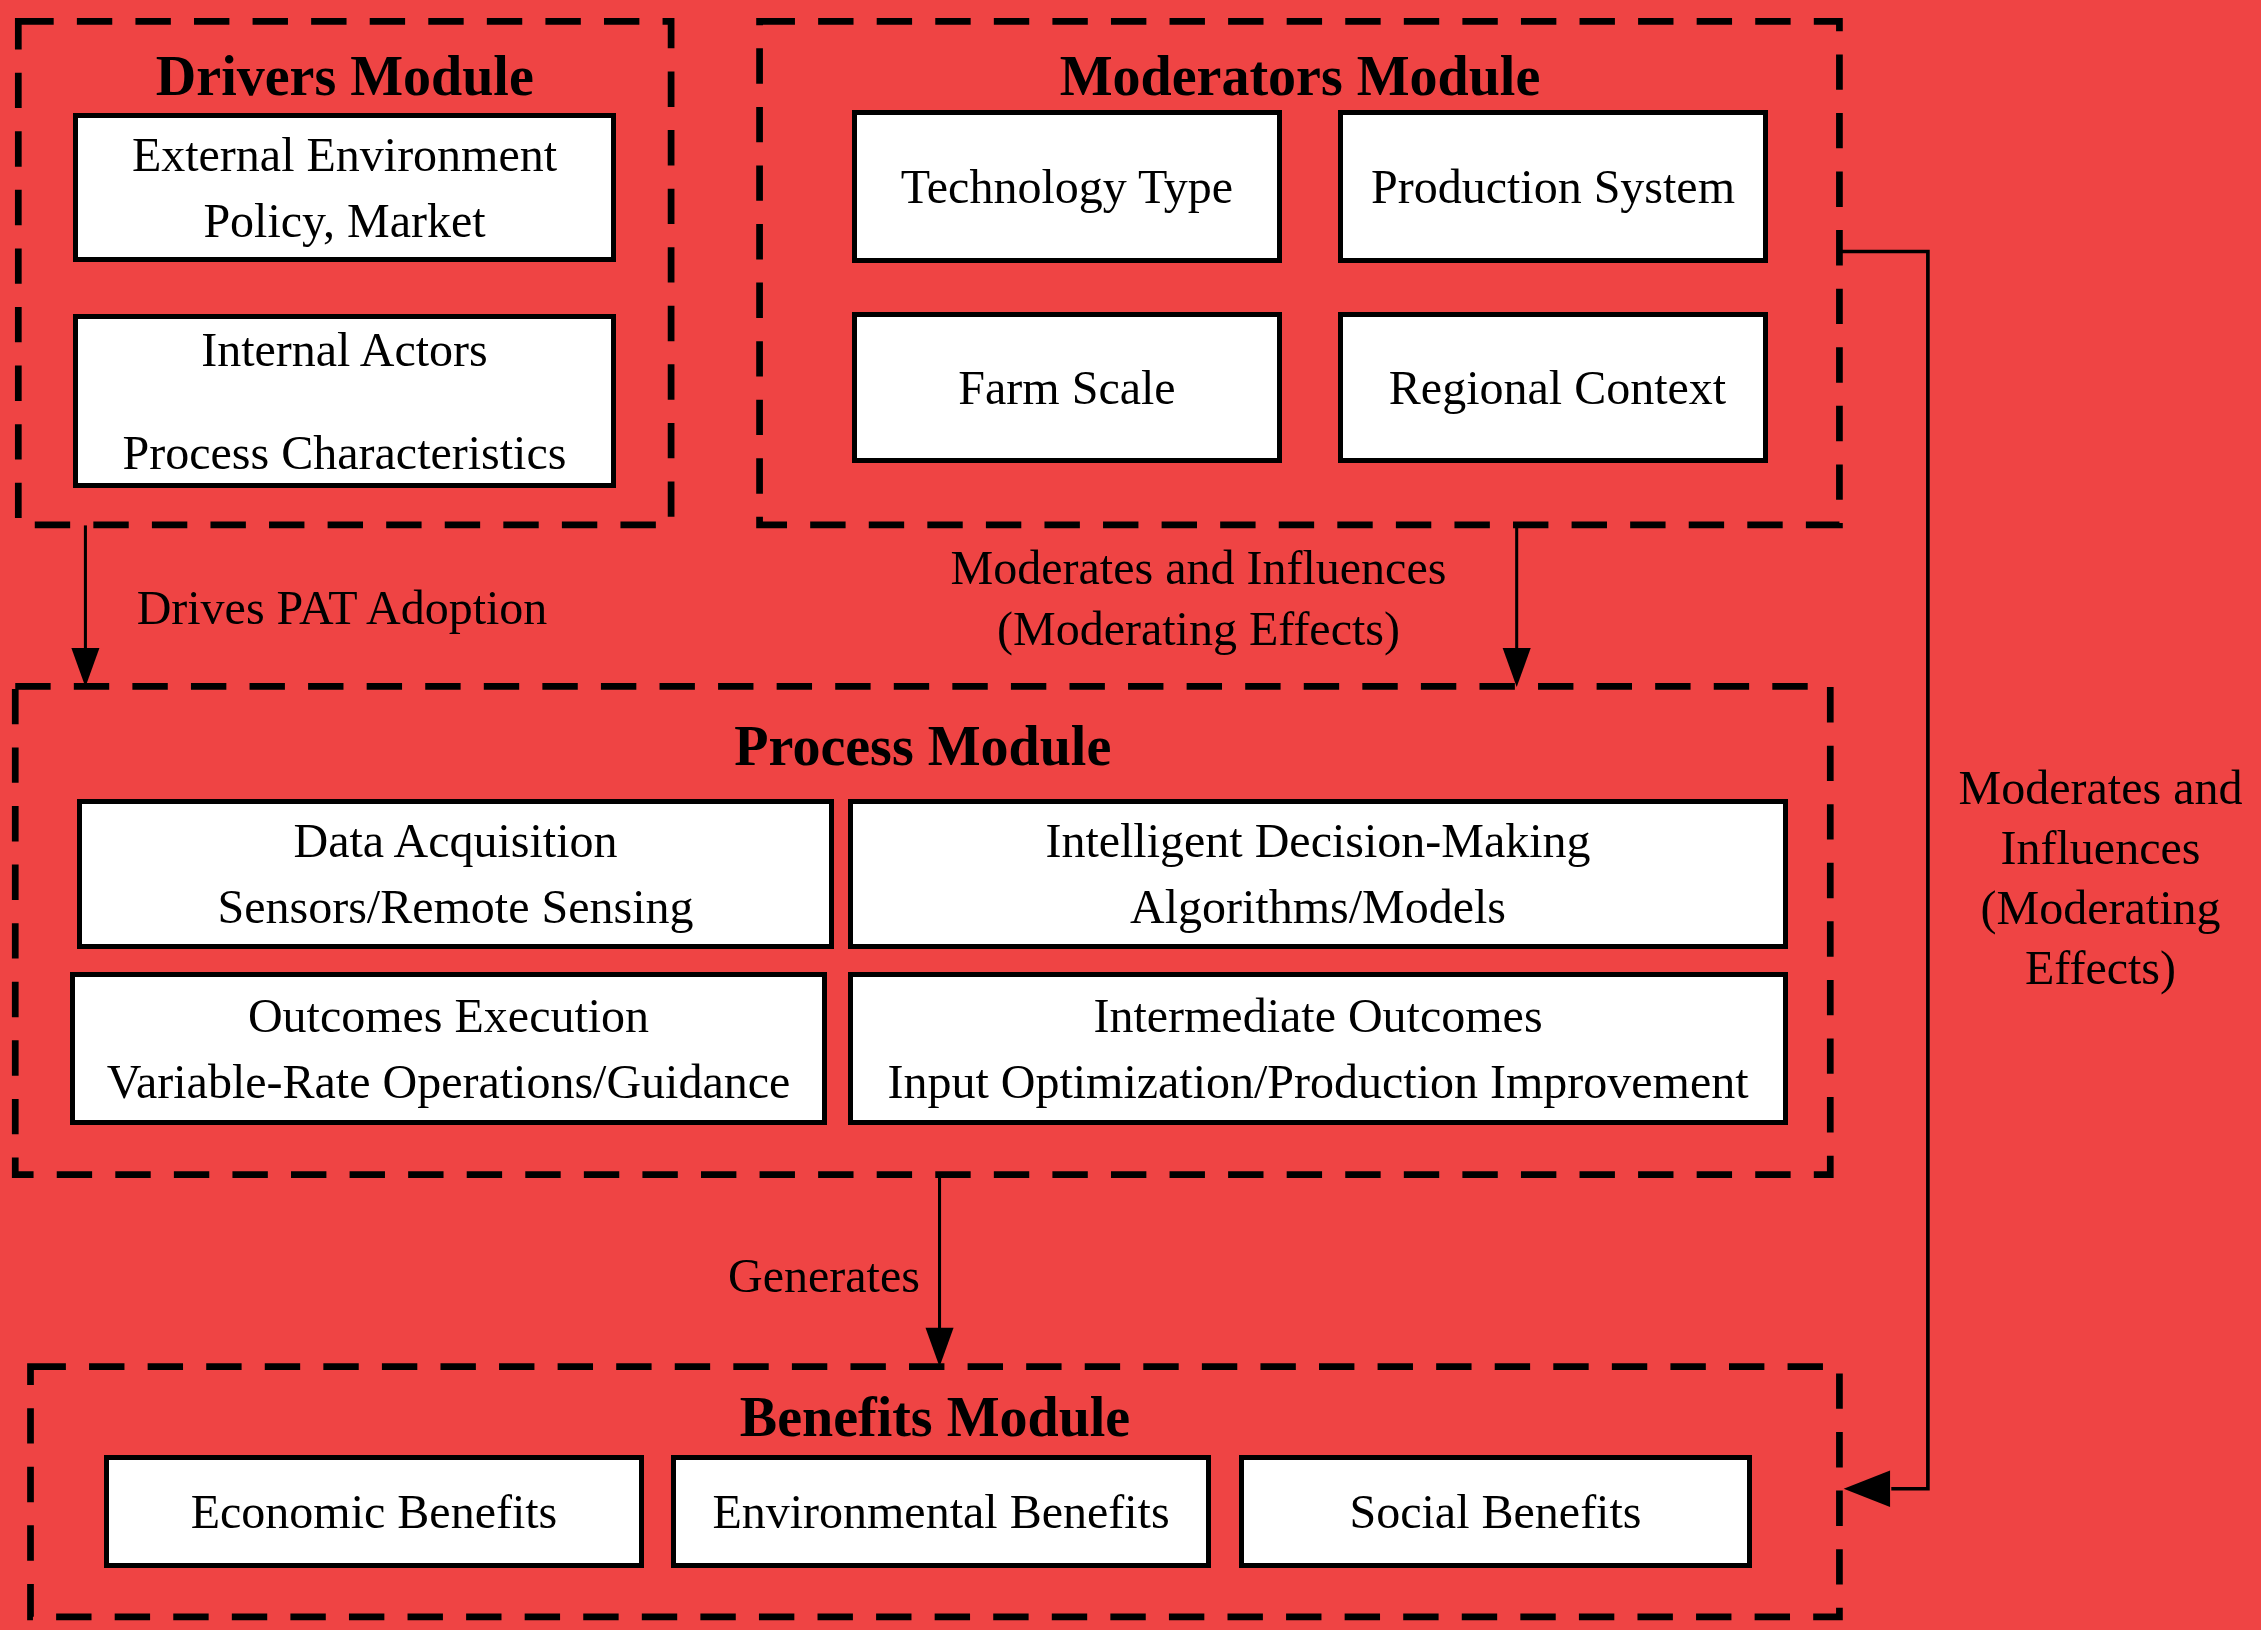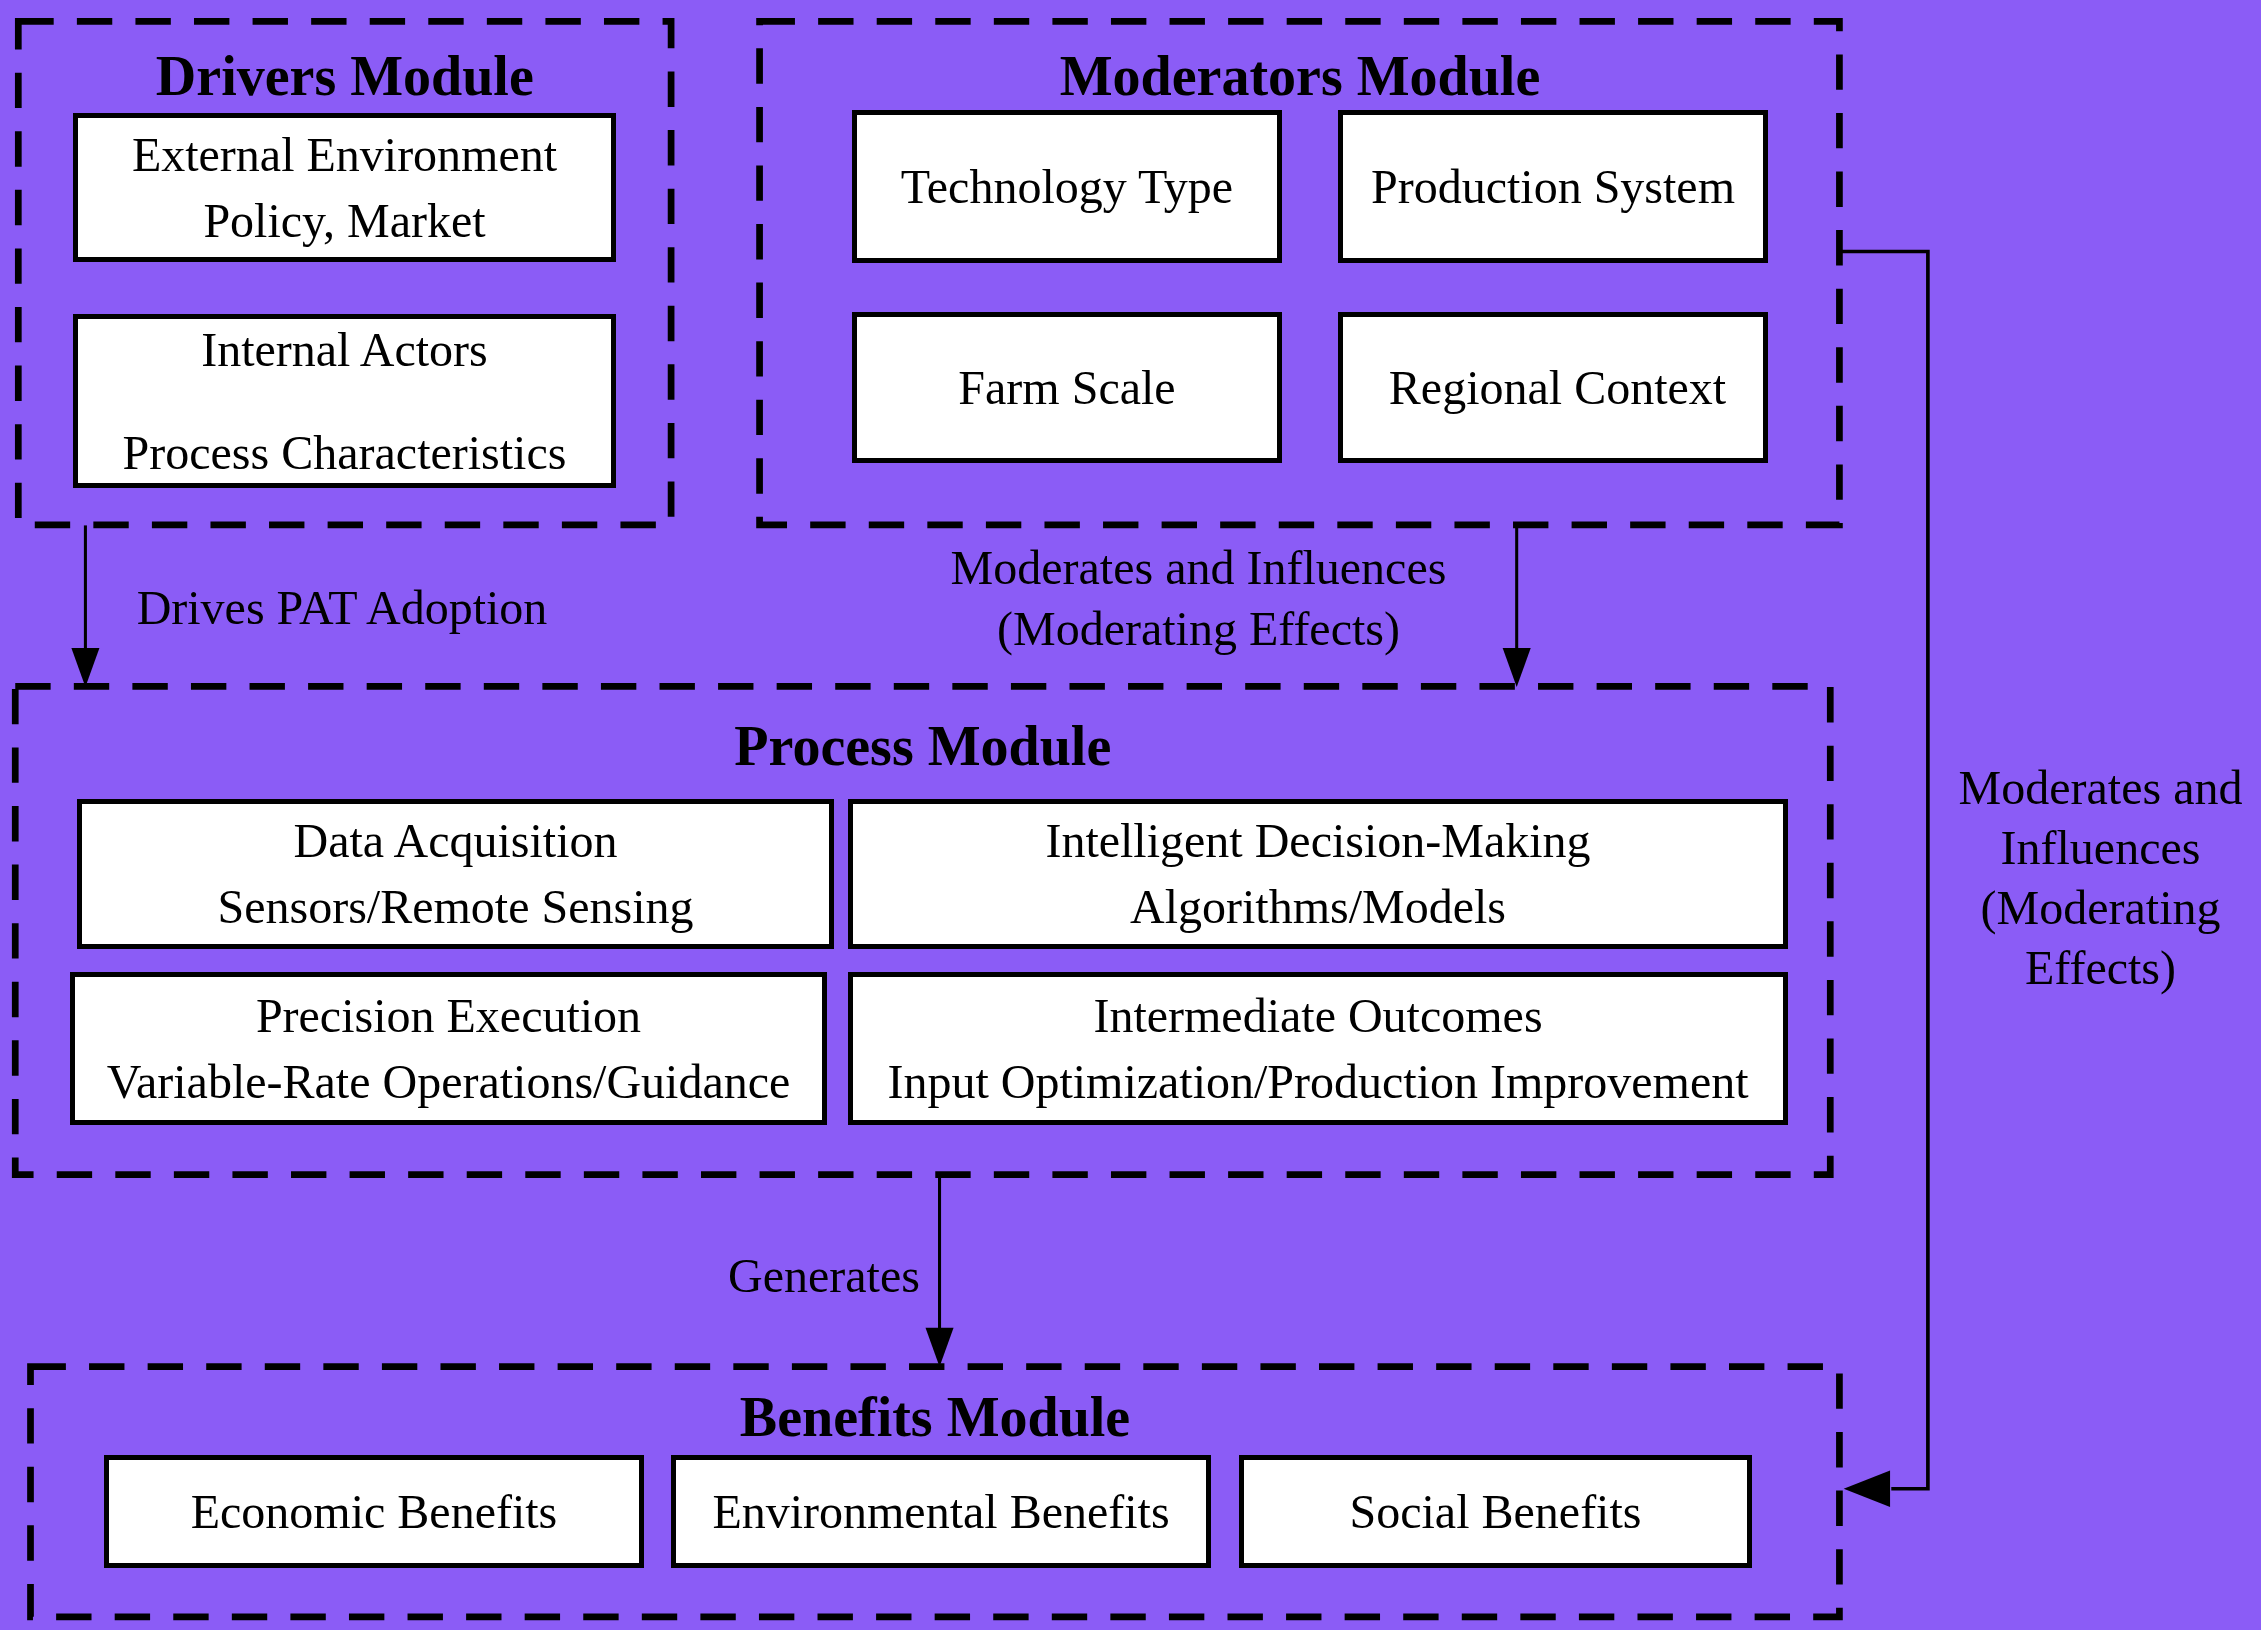--- a/index.html
+++ b/index.html
@@ -1,17 +1,17 @@
 <!DOCTYPE html>
 <html style="font-size:9.8px"><head>
 <meta charset="utf-8">
 <style>
   html,body{margin:0;padding:0;background:#ffffff;}
   #canvas{
-    position:relative;width:2261px;height:1631px;background:#8b5cf6;
+    position:relative;width:2261px;height:1631px;background:#ef4444;
     font-family:"Liberation Serif", serif;color:#000;overflow:hidden;
   }
   svg{position:absolute;left:0;top:0;}
   .title{
     position:absolute;font-weight:bold;font-size:56px;line-height:1.12;
     text-align:center;white-space:nowrap;
   }
   .box{
     position:absolute;box-sizing:border-box;border:5.5px solid #000;background:#ffffff;
     display:flex;flex-direction:column;align-items:center;justify-content:center;
@@ -82,21 +82,21 @@
   <div class="title" style="left:15.3px;top:715px;width:1815px;">Process Module</div>
   <div class="box" style="left:77px;top:799px;width:757px;height:150px;">
     <span class="ln">Data Acquisition</span>
     <span class="ln">Sensors/Remote Sensing</span>
   </div>
   <div class="box" style="left:848px;top:799px;width:940px;height:150px;">
     <span class="ln">Intelligent Decision-Making</span>
     <span class="ln">Algorithms/Models</span>
   </div>
   <div class="box" style="left:70px;top:972px;width:757px;height:153px;">
-    <span class="ln">Precision Execution</span>
+    <span class="ln">Outcomes Execution</span>
     <span class="ln">Variable-Rate Operations/Guidance</span>
   </div>
   <div class="box" style="left:848px;top:972px;width:940px;height:153px;">
     <span class="ln">Intermediate Outcomes</span>
     <span class="ln">Input Optimization/Production Improvement</span>
   </div>
 
   <div class="lbl" style="left:696px;top:1245px;width:256px;">Generates</div>
 
   <div class="lbl lbl-right" style="left:1940px;top:758px;width:321px;">

